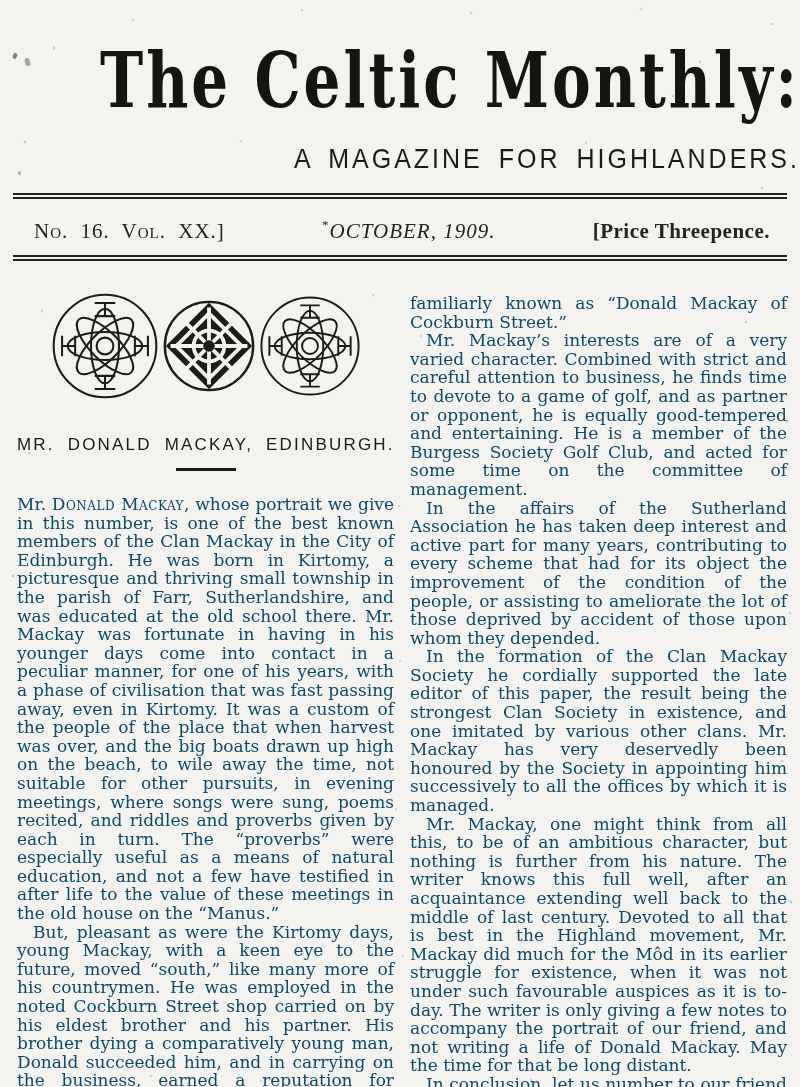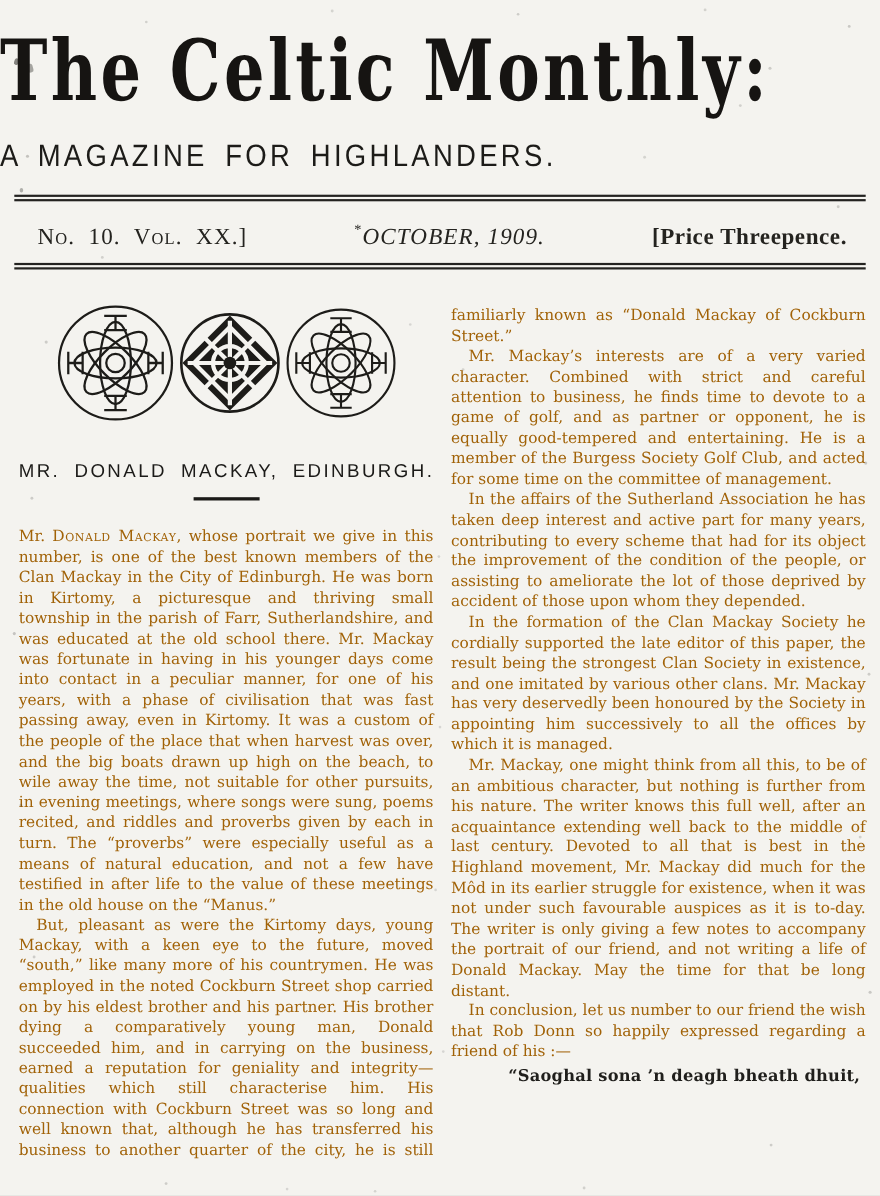--- a/index.html
+++ b/index.html
@@ -8,21 +8,21 @@
     position: relative;
     width: 800px;
     height: 1087px;
     margin: 0 auto;
     background: #f4f3ef;
     color: #24231f;
     font-family: "DejaVu Serif", serif;
     overflow: hidden;
   }
   
-  .masthead { text-align: left; padding-top: 20px; }
+  .masthead { text-align: right; padding-top: 36px; }
   .masthead-title {
     display: inline-block;
     font-family: "DejaVu Serif", serif;
     font-weight: 700;
     font-size: 58px;
     letter-spacing: 3px;
     color: #161412;
     transform: scaleY(1.32);
     transform-origin: top center;
     white-space: nowrap;
@@ -87,24 +87,24 @@
     white-space: nowrap;
   }
   .heading-divider {
     width: 60px;
     height: 3px;
     background: #1b1a18;
     margin: 13px auto 0 auto;
   }
   
   .body-par {
-    font-size: 14px;
+    font-size: 17px;
     line-height: 18.6px;
     text-align: justify;
-    color: #a16207;
+    color: #0c4a6e;
   }
   .first-par { margin-top: 24px; }
   .indent { text-indent: 16px; }
   .split-par { text-align-last: justify; }
   .smallcaps { font-variant: small-caps; letter-spacing: 0.5px; }
   
   .verse {
     margin: 5px 0 0 52px;
     font-size: 14.8px;
     line-height: 16.6px;
@@ -160,21 +160,21 @@
   <div class="edge-mark m3"></div>
 
   <header class="masthead">
     <div class="masthead-title">The Celtic Monthly:</div>
     <div class="masthead-subtitle">A MAGAZINE FOR HIGHLANDERS.</div>
   </header>
 
   <div class="double-rule rule-top"></div>
 
   <div class="issue-line">
-    <span class="issue-left">No. 10.  Vol. XX.]</span>
+    <span class="issue-left">No. 16.  Vol. XX.]</span>
     <span class="issue-date"><span class="date-mark">*</span><span>OCTOBER, 1909.</span></span>
     <span class="issue-price">[Price Threepence.</span>
   </div>
 
   <div class="double-rule rule-bottom"></div>
 
   <main class="columns">
 
     <div class="col col-left">
 

